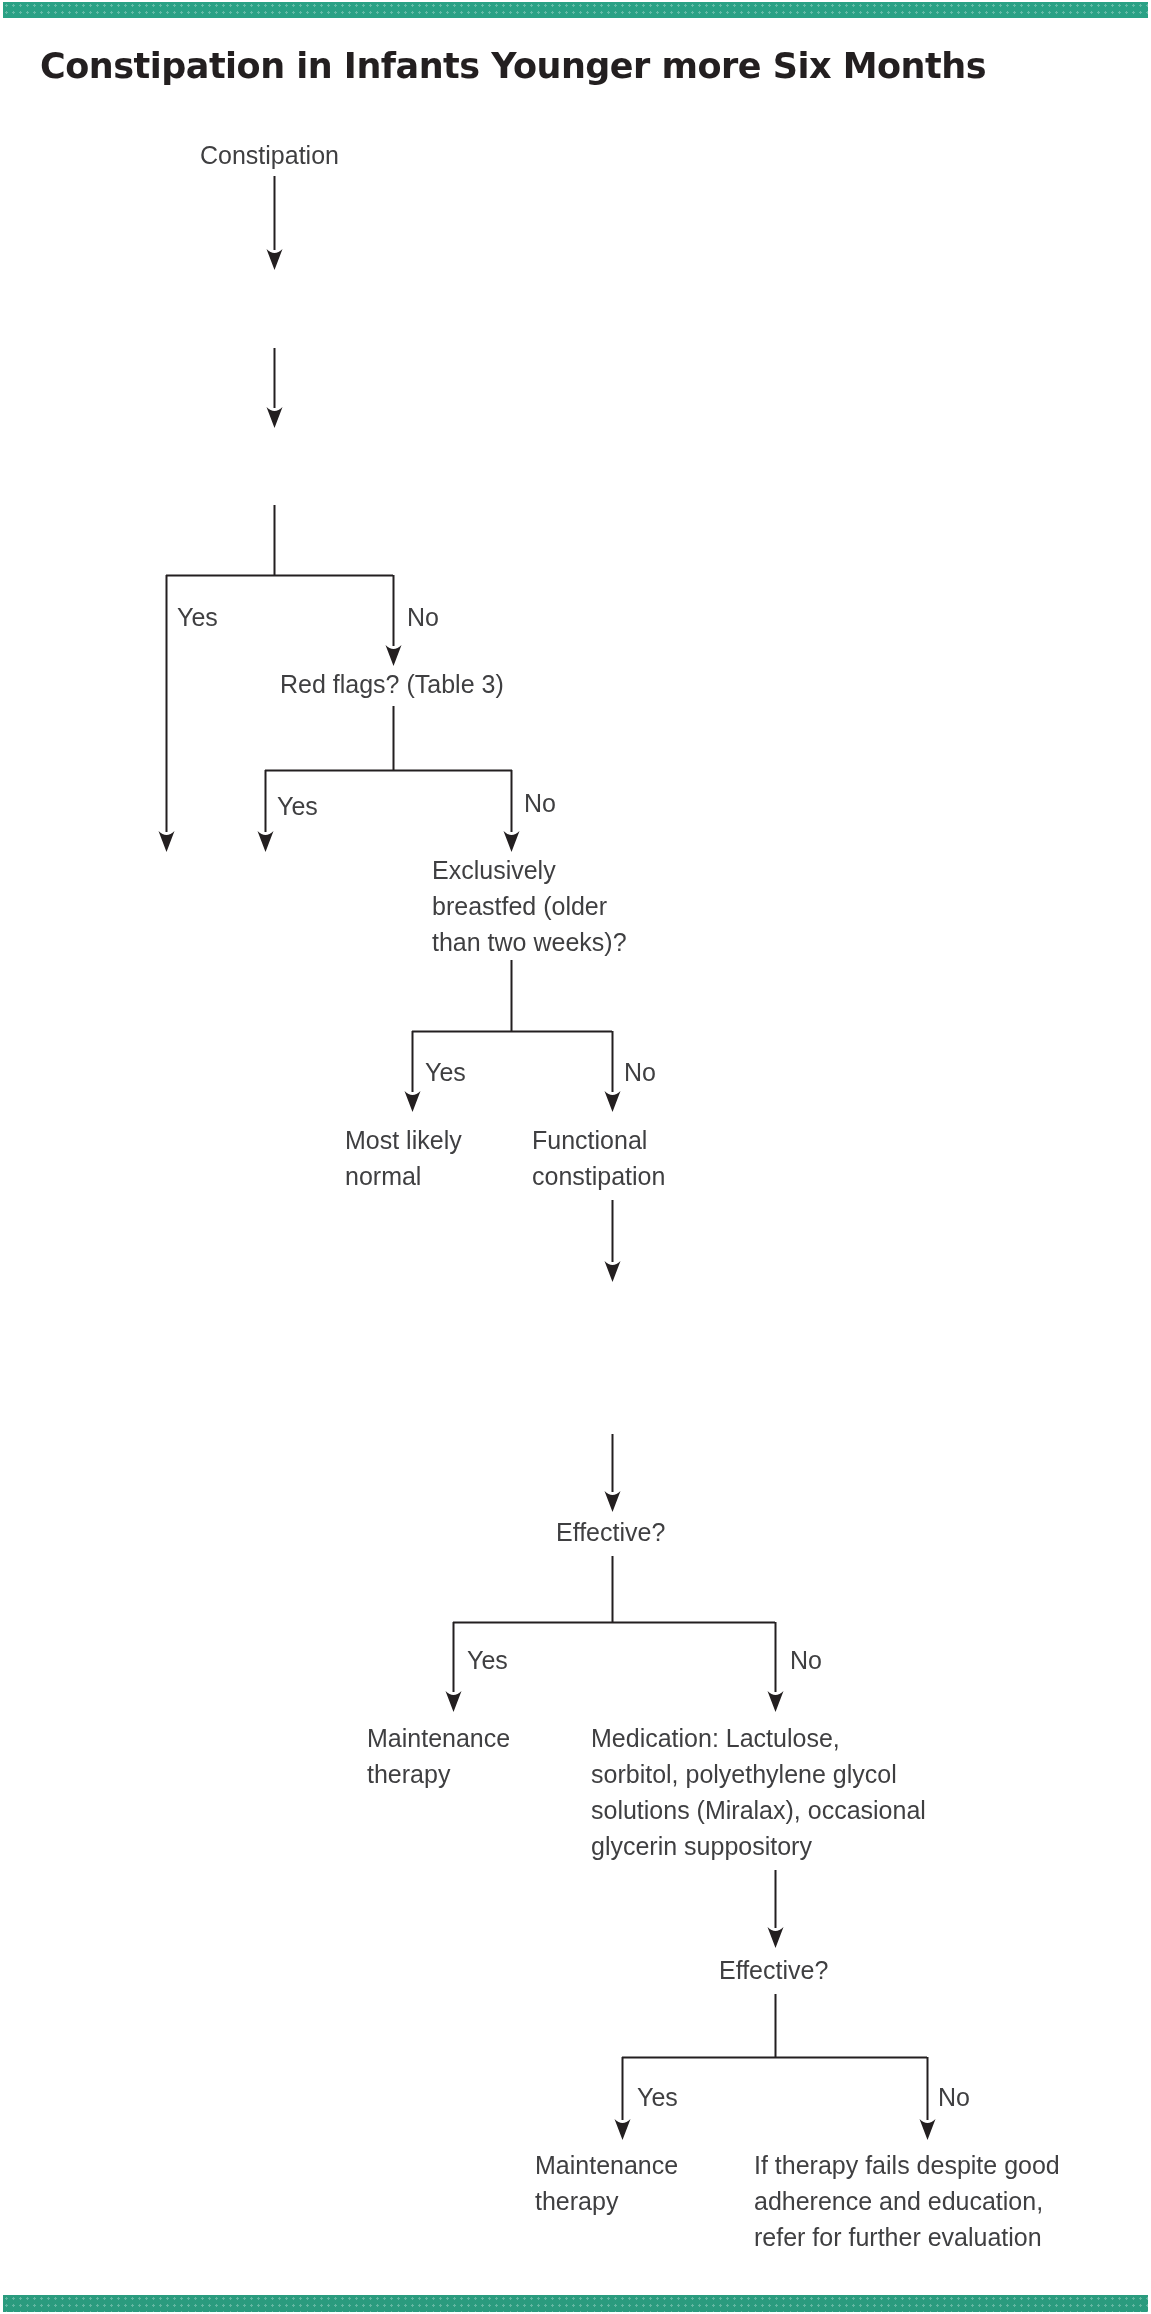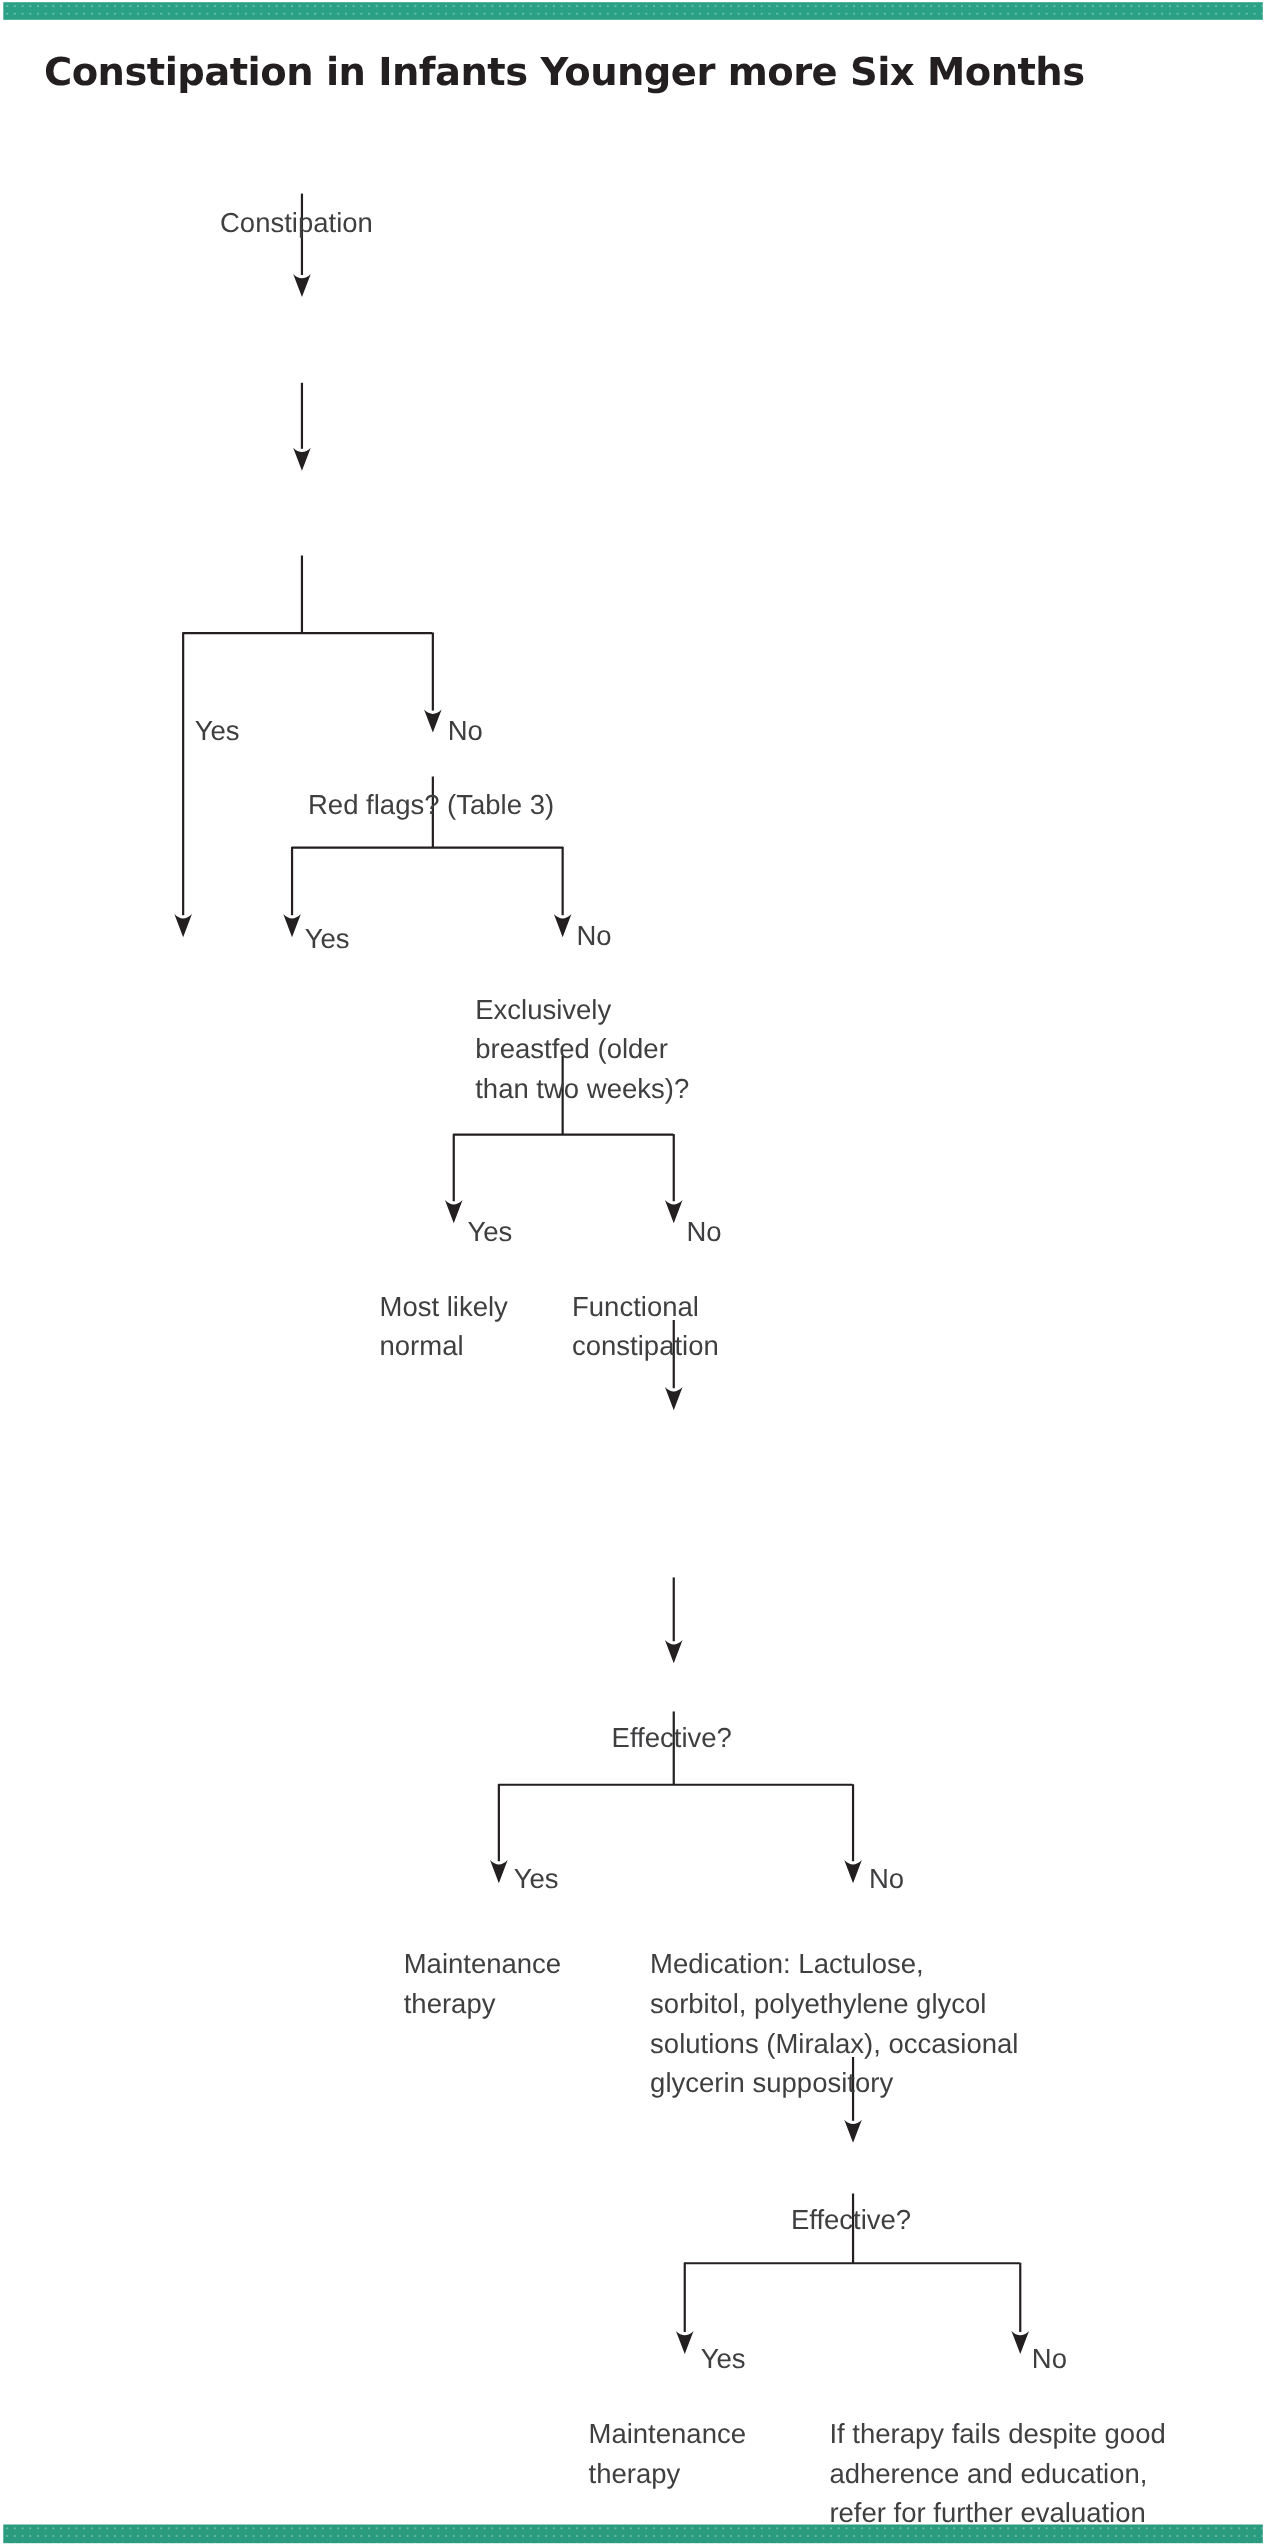--- a/index.html
+++ b/index.html
@@ -32,21 +32,20 @@
     font-size:35px;line-height:40px;
     letter-spacing:-0.5px;
     color:var(--title-color);
     white-space:nowrap;
   }
   .node{
     position:absolute;
     font-size:25px;line-height:36px;
     color:var(--text-color);
     white-space:pre-line;
-    margin-top:48px;
   }
   svg.connectors{
     position:absolute;left:0;top:0;
     color:var(--line-color);
   }
   svg.connectors path.l{fill:none;stroke:currentColor;stroke-width:2px;}
   svg.connectors path.h{fill:currentColor;stroke:none;}
 </style>
 </head>
 <body>
@@ -115,21 +114,21 @@
   <div class="node" style="left:432px;top:852px">Exclusively
 breastfed (older
 than two weeks)?</div>
 
   <div class="node" style="left:425px;top:1054px">Yes</div>
   <div class="node" style="left:624px;top:1054px">No</div>
 
   <div class="node" style="left:345px;top:1122px">Most likely
 normal</div>
 
-  <div class="node" style="left:520px;top:1122px">Functional
+  <div class="node" style="left:532px;top:1122px">Functional
 constipation</div>
 
 
   <div class="node" style="left:556px;top:1514px">Effective?</div>
 
   <div class="node" style="left:467px;top:1642px">Yes</div>
   <div class="node" style="left:790px;top:1642px">No</div>
 
   <div class="node" style="left:367px;top:1720px">Maintenance
 therapy</div>

